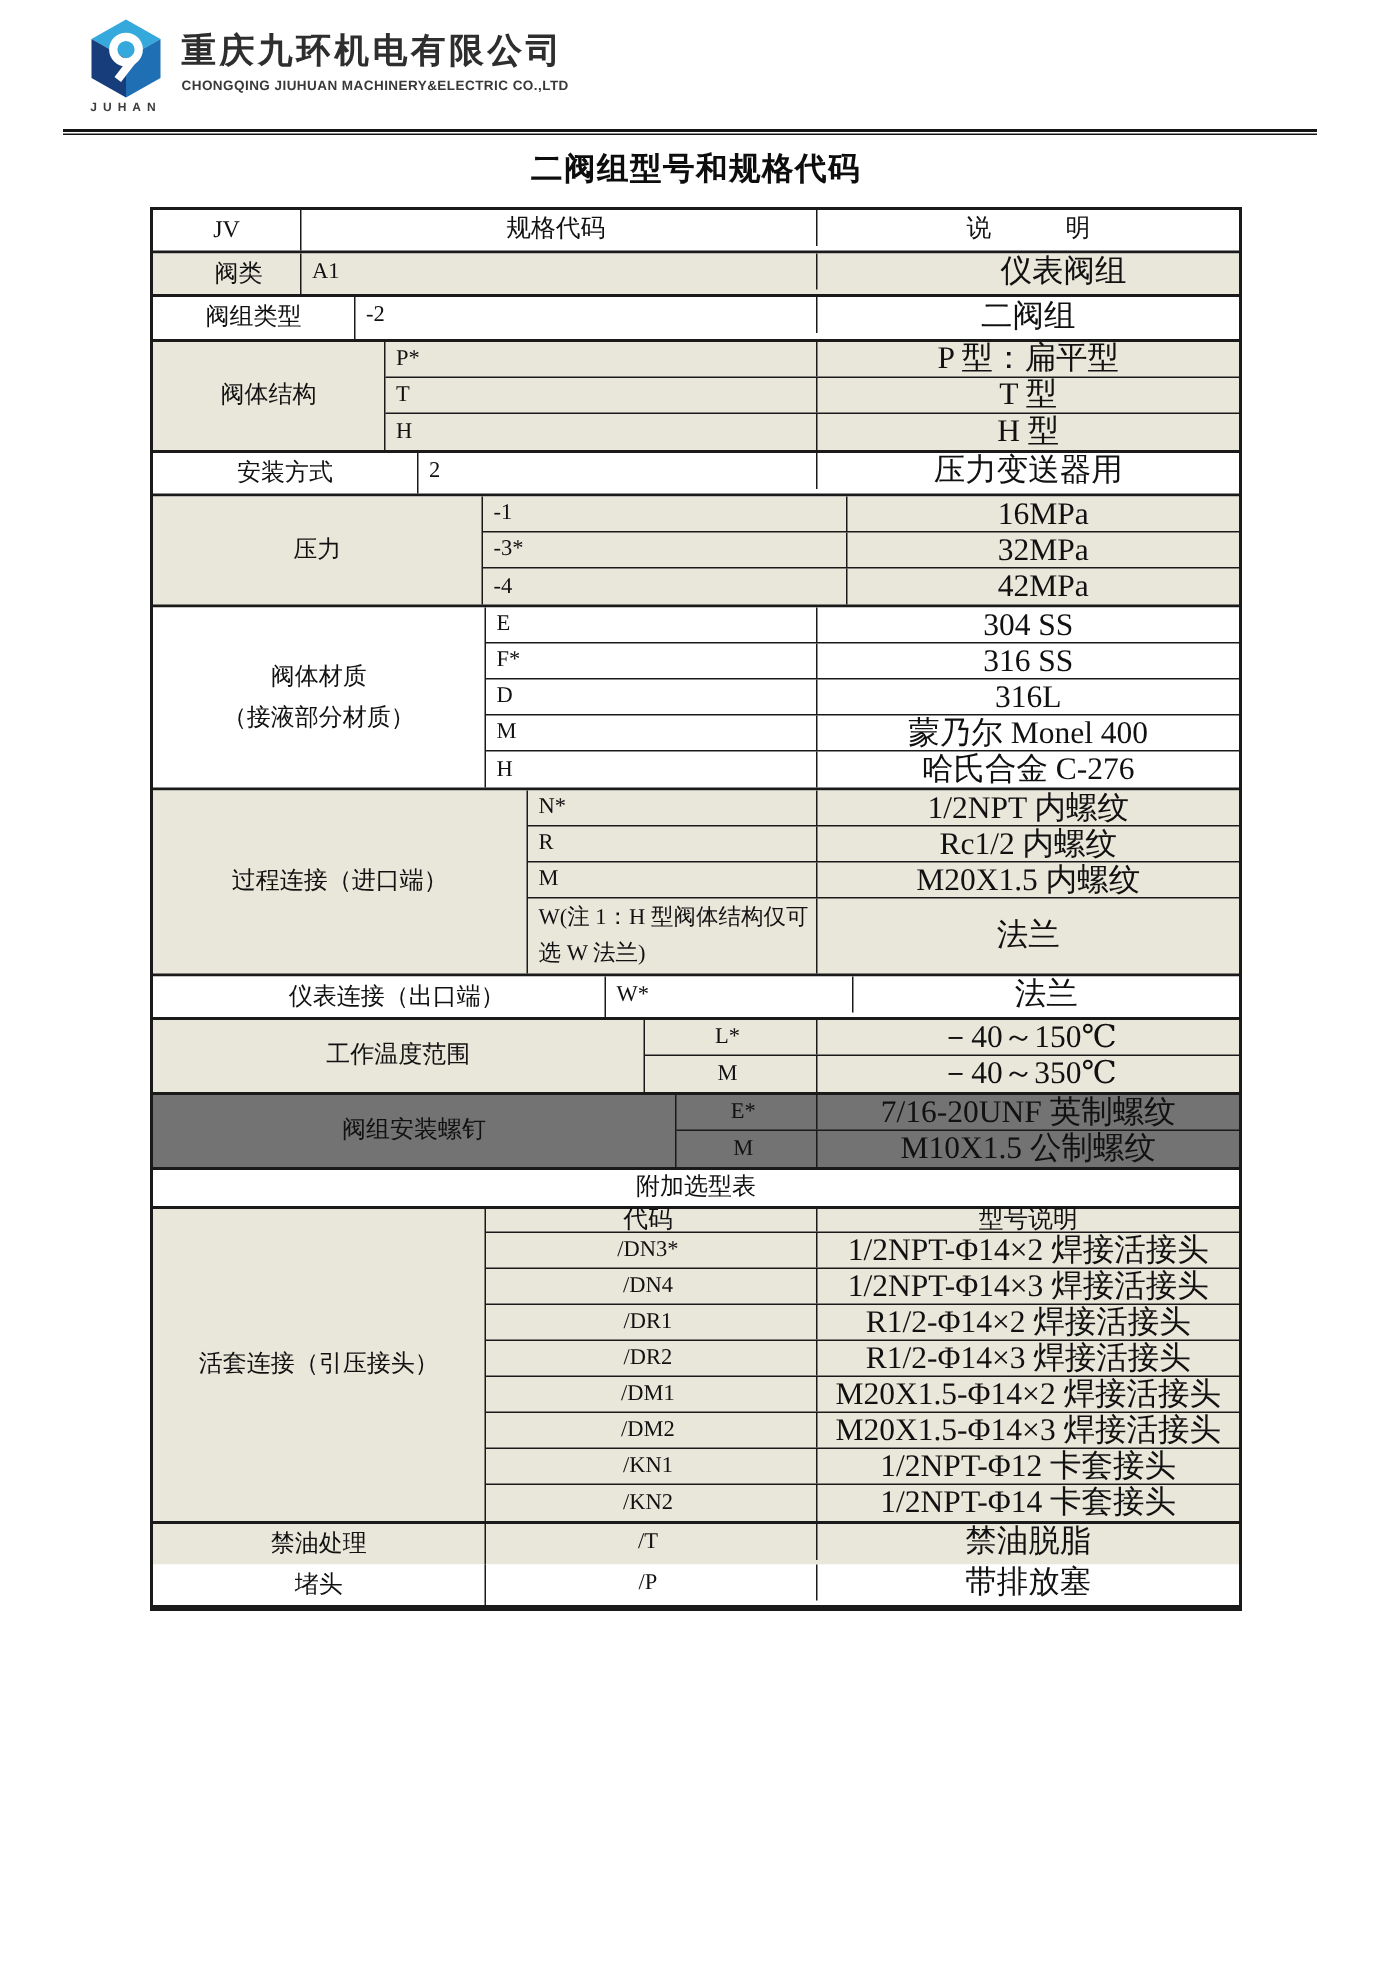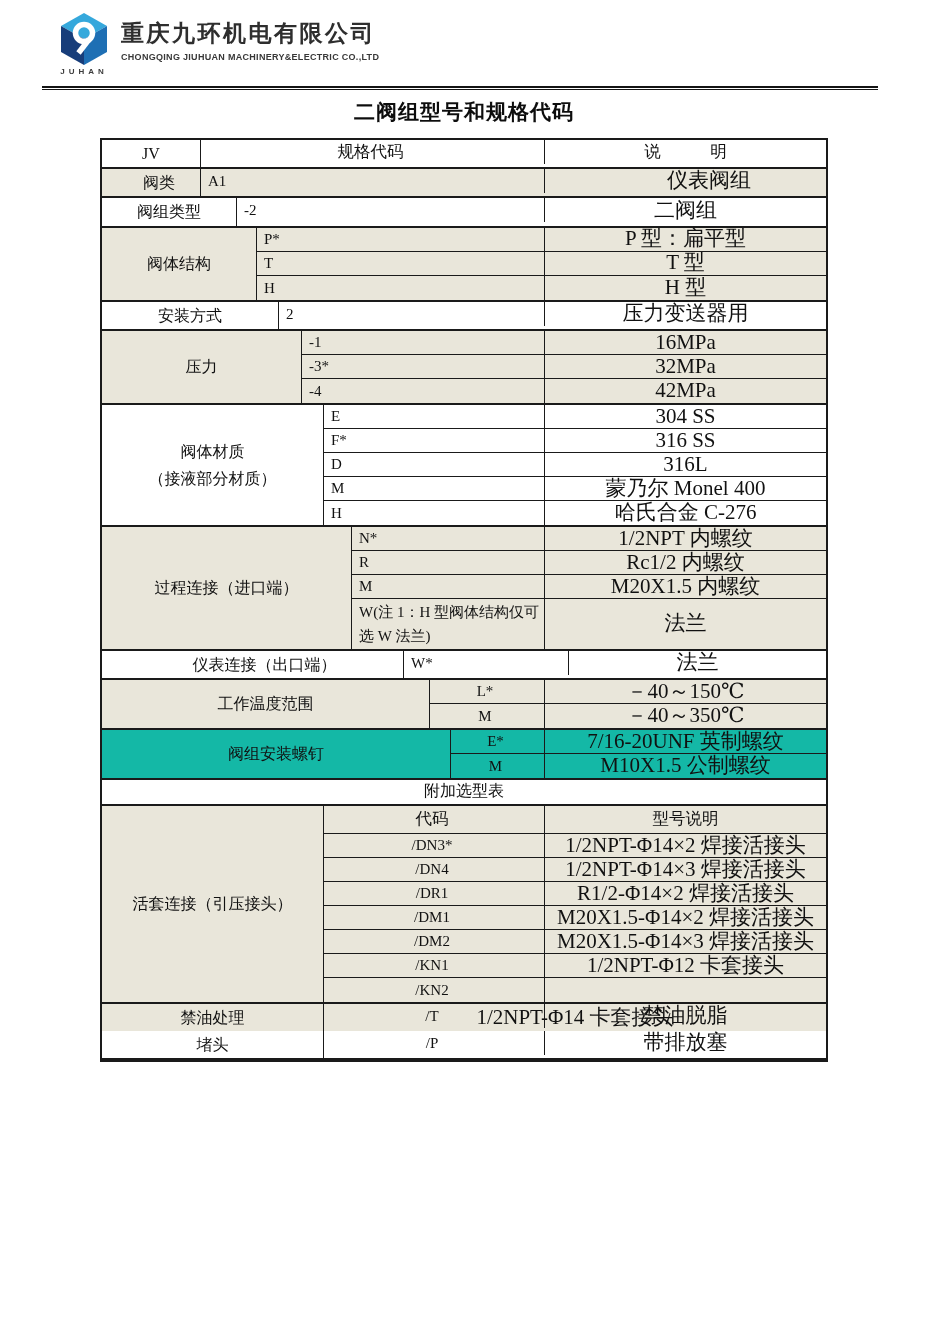--- a/index.html
+++ b/index.html
@@ -142,21 +142,21 @@
     <div class="section sb" style="background: rgb(255, 255, 255);">
       <div class="label-cell" style="width: 177px;">安装方式</div>
       <div class="rows">
         <div class="row" style="height: 24px;">
           <div class="code-cell lft" style="width: 266px;">2</div>
           <div class="desc-cell">压力变送器用</div>
         </div>
       </div>
     </div>
     <div class="section sb" style="background: rgb(233, 230, 218);">
-      <div class="label-cell" style="width: 200px;">压力</div>
+      <div class="label-cell" style="width: 220px;">压力</div>
       <div class="rows">
         <div class="row rb" style="height: 24px;">
           <div class="code-cell lft" style="width: 243px;">-1</div>
           <div class="desc-cell">16MPa</div>
         </div>
         <div class="row rb" style="height: 24px;">
           <div class="code-cell lft" style="width: 243px;">-3*</div>
           <div class="desc-cell">32MPa</div>
         </div>
         <div class="row" style="height: 24px;">
@@ -227,68 +227,72 @@
         <div class="row rb" style="height: 24px;">
           <div class="code-cell ctr" style="width: 115px;">L*</div>
           <div class="desc-cell">－40～150℃</div>
         </div>
         <div class="row" style="height: 24px;">
           <div class="code-cell ctr" style="width: 115px;">M</div>
           <div class="desc-cell">－40～350℃</div>
         </div>
       </div>
     </div>
-    <div class="section sb" style="background: #14b8a6;">
+    <div class="section sb" style="background: #737373;">
       <div class="label-cell" style="width: 349px;">阀组安装螺钉</div>
       <div class="rows">
         <div class="row rb" style="height: 24px;">
           <div class="code-cell ctr" style="width: 94px;">E*</div>
           <div class="desc-cell">7/16-20UNF 英制螺纹</div>
         </div>
         <div class="row" style="height: 24px;">
           <div class="code-cell ctr" style="width: 94px;">M</div>
           <div class="desc-cell">M10X1.5 公制螺纹</div>
         </div>
       </div>
     </div>
     <div class="section sb" style="background: rgb(255, 255, 255);">
       <div class="full-cell" style="height: 24px;">附加选型表</div>
     </div>
     <div class="section sb" style="background: rgb(233, 230, 218);">
       <div class="label-cell" style="width: 222px;">活套连接（引压接头）</div>
       <div class="rows">
-        <div class="row rb hdr" style="height: 28px;">
+        <div class="row rb hdr" style="height: 16px;">
           <div class="code-cell ctr" style="width: 221px;">代码</div>
           <div class="desc-cell">型号说明</div>
         </div>
         <div class="row rb" style="height: 24px;">
           <div class="code-cell ctr" style="width: 221px;">/DN3*</div>
           <div class="desc-cell">1/2NPT-Φ14×2 焊接活接头</div>
         </div>
         <div class="row rb" style="height: 24px;">
           <div class="code-cell ctr" style="width: 221px;">/DN4</div>
           <div class="desc-cell">1/2NPT-Φ14×3 焊接活接头</div>
         </div>
         <div class="row rb" style="height: 24px;">
           <div class="code-cell ctr" style="width: 221px;">/DR1</div>
           <div class="desc-cell">R1/2-Φ14×2 焊接活接头</div>
         </div>
         <div class="row rb" style="height: 24px;">
+          <div class="code-cell ctr" style="width: 221px;">/DR2</div>
+          <div class="desc-cell">R1/2-Φ14×3 焊接活接头</div>
+        </div>
+        <div class="row rb" style="height: 24px;">
           <div class="code-cell ctr" style="width: 221px;">/DM1</div>
           <div class="desc-cell">M20X1.5-Φ14×2 焊接活接头</div>
         </div>
         <div class="row rb" style="height: 24px;">
           <div class="code-cell ctr" style="width: 221px;">/DM2</div>
           <div class="desc-cell">M20X1.5-Φ14×3 焊接活接头</div>
         </div>
         <div class="row rb" style="height: 24px;">
           <div class="code-cell ctr" style="width: 221px;">/KN1</div>
           <div class="desc-cell">1/2NPT-Φ12 卡套接头</div>
         </div>
-        <div class="row" style="height: 24px; flex-direction: column;">
+        <div class="row" style="height: 24px;">
           <div class="code-cell ctr" style="width: 221px;">/KN2</div>
           <div class="desc-cell">1/2NPT-Φ14 卡套接头</div>
         </div>
       </div>
     </div>
     <div class="section" style="background: rgb(233, 230, 218);">
       <div class="label-cell" style="width: 222px;">禁油处理</div>
       <div class="rows">
         <div class="row" style="height: 24px;">
           <div class="code-cell ctr" style="width: 221px;">/T</div>

